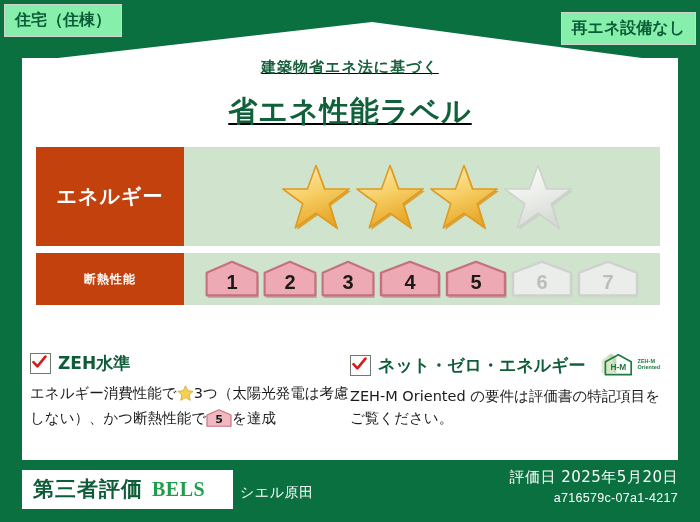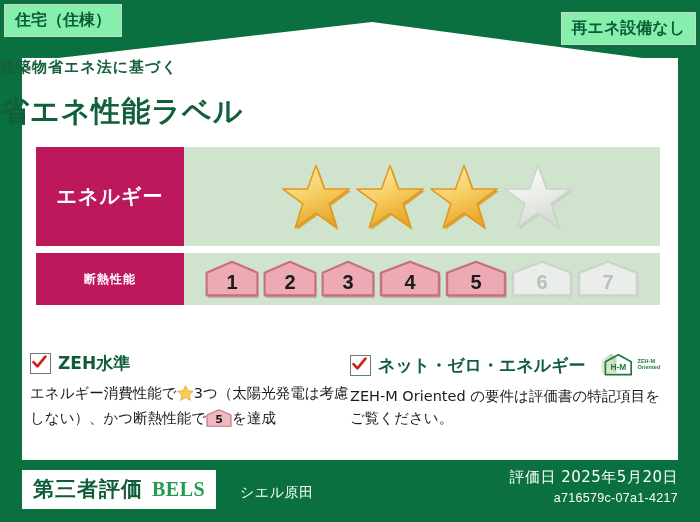--- a/index.html
+++ b/index.html
@@ -28,35 +28,35 @@
     font-size:16px;line-height:1;
     padding:7px 10px 8px 10px;
     letter-spacing:0px;
     white-space:nowrap;
     z-index:5;
   }
   .tab-left{left:4px;}
   .tab-right{right:4px;margin-top:8px;}
 
   
-  .titles{position:absolute;left:0;top:58px;width:700px;z-index:4;}
+  .titles{position:absolute;left:0;top:58px;width:700px;text-align:center;z-index:4;text-decoration:underline;}
   .title-sub{
     font-size:15px;font-weight:bold;color:#17603b;letter-spacing:1px;
   }
   .title-main{
     font-size:29px;font-weight:bold;color:#10603a;letter-spacing:1px;
     margin-top:15px;
   }
 
   
   .rows{position:absolute;left:36px;top:147px;width:624px;z-index:4;}
   .perf-row{display:flex;align-items:stretch;margin-bottom:7px;}
   .perf-name{
     width:148px;min-width:148px;
-    background:#be185d;color:#ffffff;
+    background:#c2410c;color:#ffffff;
     display:flex;flex-direction:column;align-items:center;justify-content:center;
     font-weight:bold;letter-spacing:1px;text-align:center;
   }
   .perf-name .ln{display:block;}
   .row-energy .perf-name{font-size:20px;line-height:1.28;}
   .row-insul  .perf-name{font-size:12px;line-height:1.2;}
   .perf-body{
     flex:1;background:#cfe3cd;
     display:flex;align-items:center;justify-content:center;
   }
@@ -105,21 +105,21 @@
     position:absolute;inset:0;display:flex;align-items:center;justify-content:center;
     font-size:11px;font-weight:bold;color:#1a1a1a;padding-top:3px;
   }
 
   
   .footer{
     position:absolute;left:0;bottom:0;width:700px;height:62px;background:#0a7040;z-index:6;
   }
   .bels-box{
     position:absolute;left:22px;top:10px;
-    background:#ffffff;padding:5px 11px 6px 11px;
+    background:#ffffff;padding:5px 28px 6px 11px;
     display:flex;align-items:baseline;gap:9px;
   }
   .bels-jp{font-size:21px;font-weight:bold;color:#0e5c38;letter-spacing:1px;}
   .bels-en{font-size:20px;font-weight:bold;color:#1f9d4d;letter-spacing:0.5px;
            font-family:Liberation Serif, serif;}
   .owner{
     position:absolute;left:240px;top:24px;color:#ffffff;font-size:14px;letter-spacing:0.5px;
   }
   .foot-right{
     position:absolute;right:22px;top:8px;text-align:right;color:#ffffff;

